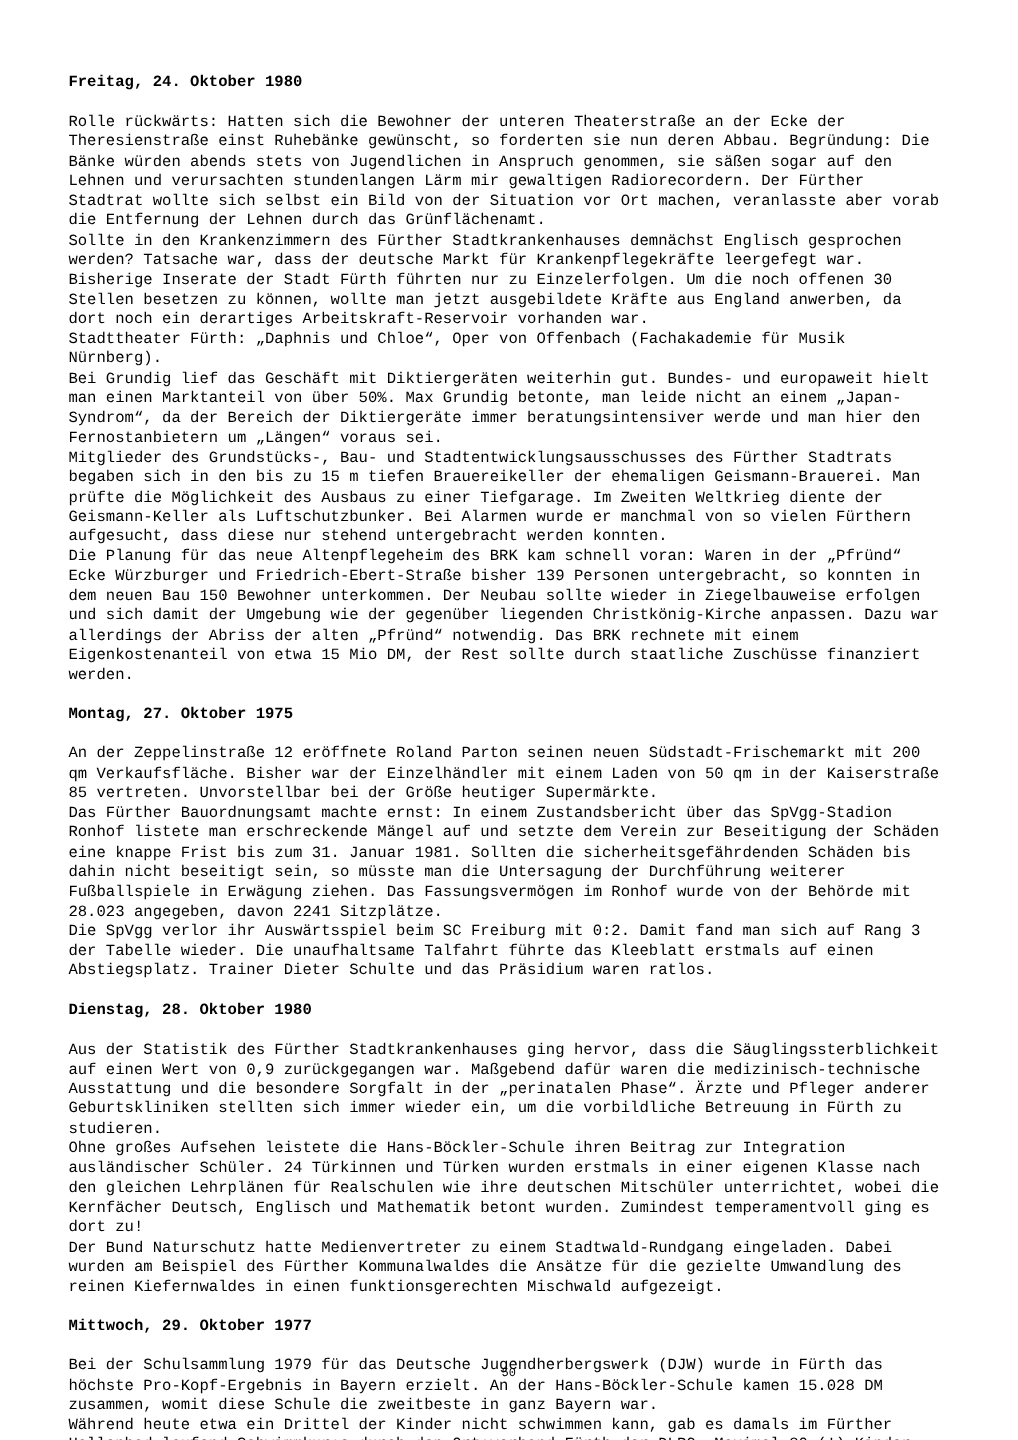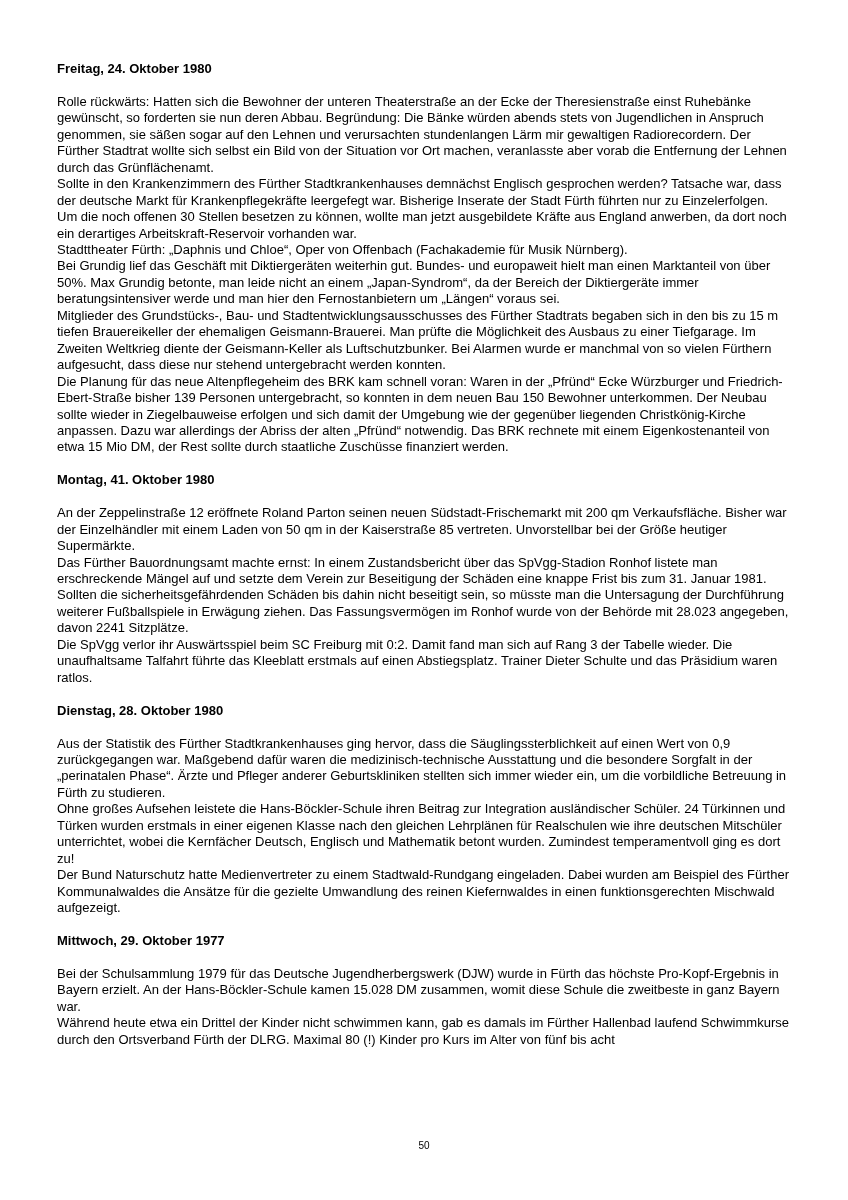--- a/index.html
+++ b/index.html
@@ -8,21 +8,21 @@
     margin: 0;
     padding: 0;
     background: #ffffff;
   }
   .page {
     position: relative;
     width: 848px;
     height: 1200px;
     background: #ffffff;
     overflow: hidden;
-    font-family: Liberation Sans, sans-serif;
+    font-family: Liberation Mono, monospace;
     font-size: 13px;
     line-height: 16.45px;
     color: #000000;
     -webkit-font-smoothing: antialiased;
   }
   .content {
     position: absolute;
     top: 61px;
     left: 57px;
     right: 58px;
@@ -63,21 +63,21 @@
       <p>Stadttheater Fürth: „Daphnis und Chloe“, Oper von Offenbach (Fachakademie für Musik Nürnberg).</p>
     </section>
 
     <section class="day">
       <p>Bei Grundig lief das Geschäft mit Diktiergeräten weiterhin gut. Bundes- und europaweit hielt man einen Marktanteil von über 50%. Max Grundig betonte, man leide nicht an einem „Japan-Syndrom“, da der Bereich der Diktiergeräte immer beratungsintensiver werde und man hier den Fernostanbietern um „Längen“ voraus sei.</p>
       <p>Mitglieder des Grundstücks-, Bau- und Stadtentwicklungsausschusses des Fürther Stadtrats begaben sich in den bis zu 15 m tiefen Brauereikeller der ehemaligen Geismann-Brauerei. Man prüfte die Möglichkeit des Ausbaus zu einer Tiefgarage. Im Zweiten Weltkrieg diente der Geismann-Keller als Luftschutzbunker. Bei Alarmen wurde er manchmal von so vielen Fürthern aufgesucht, dass diese nur stehend untergebracht werden konnten.</p>
       <p>Die Planung für das neue Altenpflegeheim des BRK kam schnell voran: Waren in der „Pfründ“ Ecke Würzburger und Friedrich-Ebert-Straße bisher 139 Personen untergebracht, so konnten in dem neuen Bau 150 Bewohner unterkommen. Der Neubau sollte wieder in Ziegelbauweise erfolgen und sich damit der Umgebung wie der gegenüber liegenden Christkönig-Kirche anpassen. Dazu war allerdings der Abriss der alten „Pfründ“ notwendig. Das BRK rechnete mit einem Eigenkostenanteil von etwa 15 Mio DM, der Rest sollte durch staatliche Zuschüsse finanziert werden.</p>
     </section>
 
     <section class="day">
-      <h2 class="day-heading">Montag, 41. Oktober 1980</h2>
+      <h2 class="day-heading">Montag, 27. Oktober 1975</h2>
       <p>An der Zeppelinstraße 12 eröffnete Roland Parton seinen neuen Südstadt-Frischemarkt mit 200 qm Verkaufsfläche. Bisher war der Einzelhändler mit einem Laden von 50 qm in der Kaiserstraße 85 vertreten. Unvorstellbar bei der Größe heutiger Supermärkte.</p>
       <p>Das Fürther Bauordnungsamt machte ernst: In einem Zustandsbericht über das SpVgg-Stadion Ronhof listete man erschreckende Mängel auf und setzte dem Verein zur Beseitigung der Schäden eine knappe Frist bis zum 31. Januar 1981. Sollten die sicherheitsgefährdenden Schäden bis dahin nicht beseitigt sein, so müsste man die Untersagung der Durchführung weiterer Fußballspiele in Erwägung ziehen. Das Fassungsvermögen im Ronhof wurde von der Behörde mit 28.023 angegeben, davon 2241 Sitzplätze.</p>
       <p>Die SpVgg verlor ihr Auswärtsspiel beim SC Freiburg mit 0:2. Damit fand man sich auf Rang 3 der Tabelle wieder. Die unaufhaltsame Talfahrt führte das Kleeblatt erstmals auf einen Abstiegsplatz. Trainer Dieter Schulte und das Präsidium waren ratlos.</p>
     </section>
 
     <section class="day">
       <h2 class="day-heading">Dienstag, 28. Oktober 1980</h2>
       <p>Aus der Statistik des Fürther Stadtkrankenhauses ging hervor, dass die Säuglingssterblichkeit auf einen Wert von 0,9 zurückgegangen war. Maßgebend dafür waren die medizinisch-technische Ausstattung und die besondere Sorgfalt in der „perinatalen Phase“. Ärzte und Pfleger anderer Geburtskliniken stellten sich immer wieder ein, um die vorbildliche Betreuung in Fürth zu studieren.</p>
       <p>Ohne großes Aufsehen leistete die Hans-Böckler-Schule ihren Beitrag zur Integration ausländischer Schüler. 24 Türkinnen und Türken wurden erstmals in einer eigenen Klasse nach den gleichen Lehrplänen für Realschulen wie ihre deutschen Mitschüler unterrichtet, wobei die Kernfächer Deutsch, Englisch und Mathematik betont wurden. Zumindest temperamentvoll ging es dort zu!</p>
       <p>Der Bund Naturschutz hatte Medienvertreter zu einem Stadtwald-Rundgang eingeladen. Dabei wurden am Beispiel des Fürther Kommunalwaldes die Ansätze für die gezielte Umwandlung des reinen Kiefernwaldes in einen funktionsgerechten Mischwald aufgezeigt.</p>

